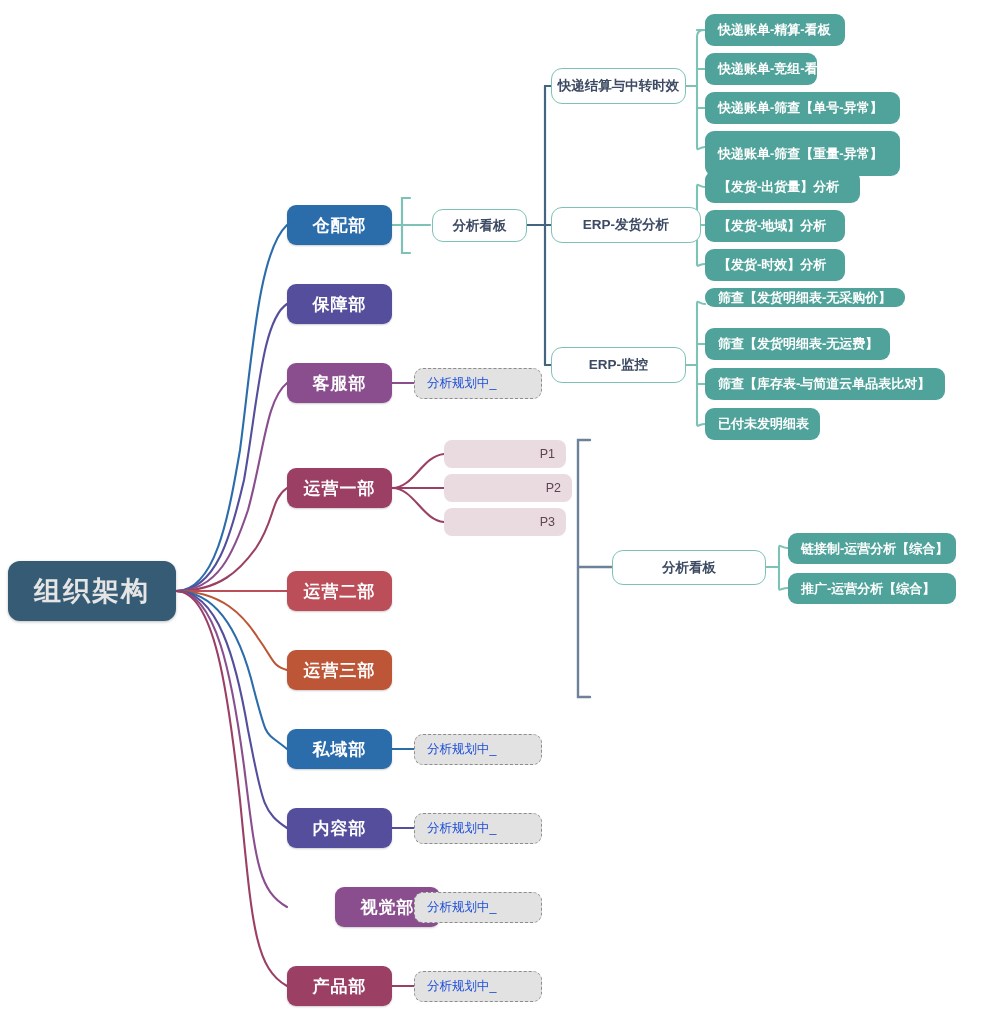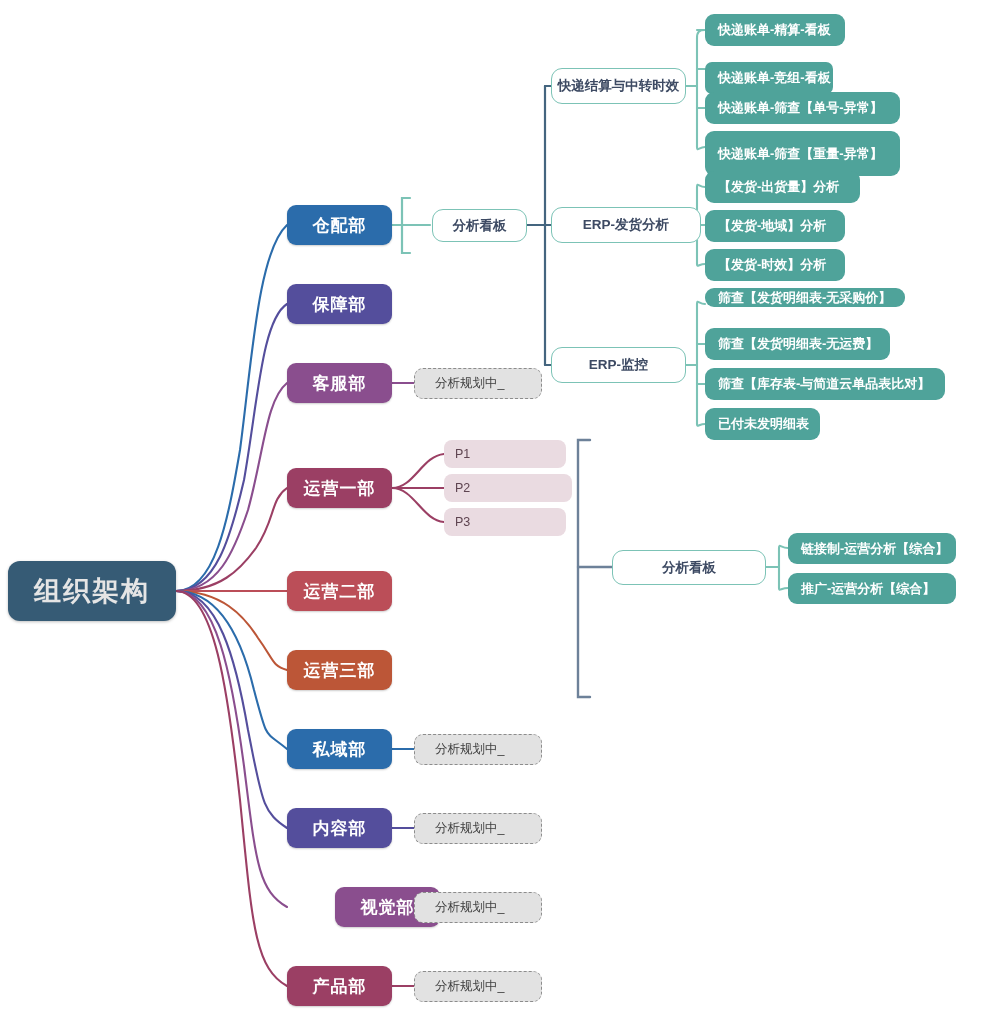--- a/index.html
+++ b/index.html
@@ -15,24 +15,24 @@
   
   .n-dept{justify-content:center;color:#ffffff;font-size:17px;font-weight:700;
           letter-spacing:1px;border-radius:9px;box-shadow:0 1px 2px rgba(0,0,0,.2);}
   
   .n-teal{justify-content:flex-start;padding:0 13px;color:#ffffff;font-size:13px;
           font-weight:700;background:#4fa39a;border-radius:9px;}
   
   .n-outline{justify-content:center;color:#3d4a63;font-size:13.5px;font-weight:700;
              background:#ffffff;border:1.6px solid #7cc3b6;border-radius:11px;}
   
-  .n-dashed{justify-content:flex-start;padding:0 20px;color:#404040;font-size:12.5px;
+  .n-dashed{justify-content:flex-start;padding:0 12px;color:#1d4ed8;font-size:12.5px;
             background:#e2e2e2;border:1.7px dashed #8c8c8c;border-radius:9px;}
   
-  .n-pink{justify-content:flex-start;padding:0 11px;color:#5e4450;font-size:12.5px;
+  .n-pink{justify-content:flex-end;padding:0 11px;color:#5e4450;font-size:12.5px;
           background:#eadbe1;border-radius:8px;}
 </style>
 </head>
 <body>
 
 <div id="canvas">
 
   <svg class="links" viewBox="0 0 982 1024">
     <g fill="none" stroke-linecap="round" stroke-width="2.1">
 
@@ -160,21 +160,21 @@
   <div class="node n-outline" style="left:551px;top:207px;width:150px;height:36px;">
     <span>ERP-发货分析</span>
   </div>
   <div class="node n-outline" style="left:551px;top:347px;width:135px;height:36px;">
     <span>ERP-监控</span>
   </div>
 
   <div class="node n-teal" style="left:705px;top:14px;width:140px;height:32px;">
     <span>快递账单-精算-看板</span>
   </div>
-  <div class="node n-teal" style="left:705px;top:62px;width:128px;height:32px;border-radius:7px;">
+  <div class="node n-teal" style="left:705px;top:53px;width:112px;height:32px;">
     <span>快递账单-竞组-看板</span>
   </div>
   <div class="node n-teal" style="left:705px;top:92px;width:195px;height:32px;">
     <span>快递账单-筛查【单号-异常】</span>
   </div>
   <div class="node n-teal" style="left:705px;top:131px;width:195px;height:45px;">
     <span>快递账单-筛查【重量-异常】</span>
   </div>
 
   <div class="node n-teal" style="left:705px;top:171px;width:155px;height:32px;">

